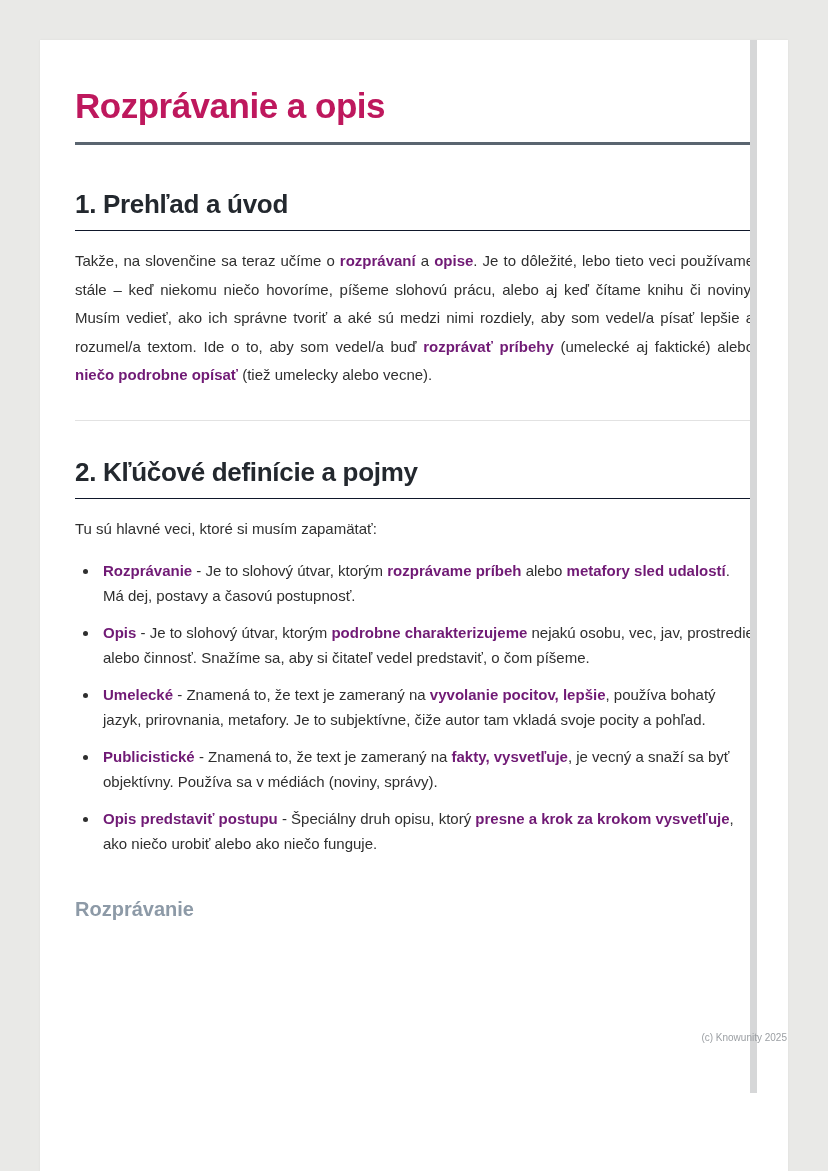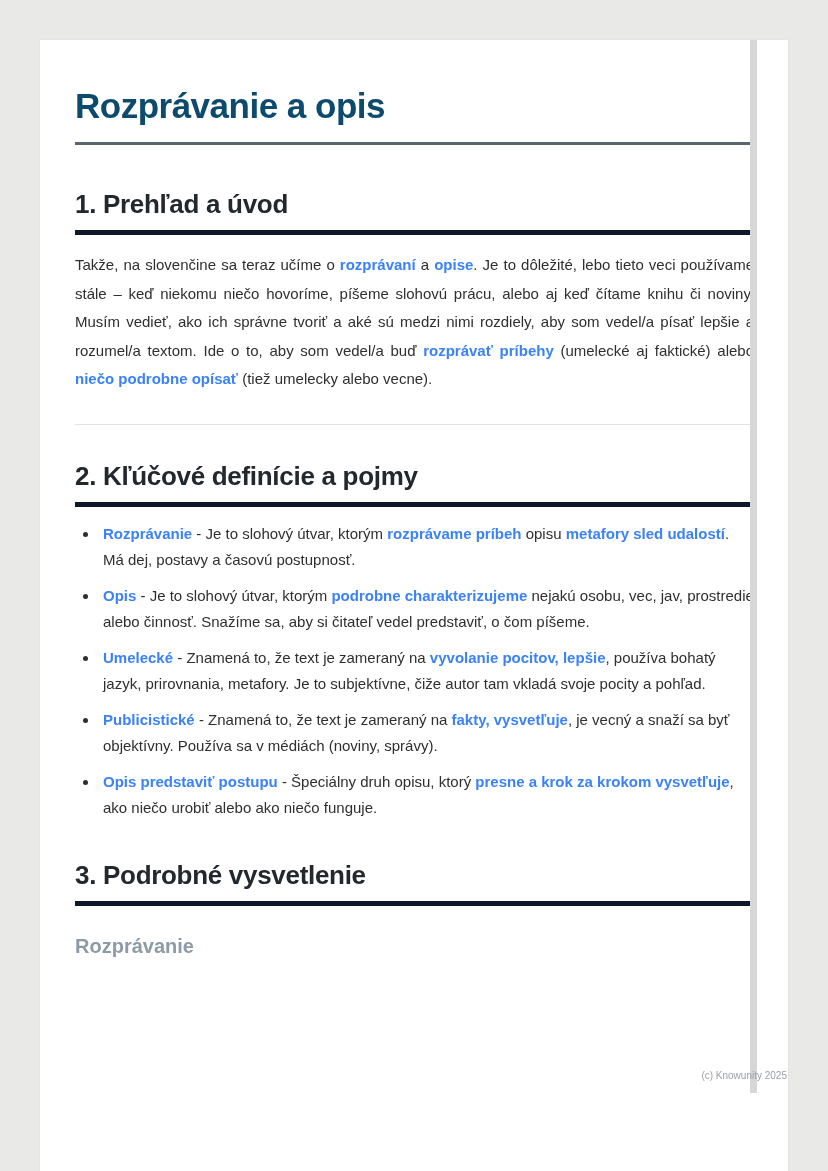--- a/index.html
+++ b/index.html
@@ -29,39 +29,39 @@
   }
   .content {
     padding: 46px 34px 0 35px;
   }
   h1 {
     margin: 0;
     font-size: 35px;
     line-height: 1.15;
     font-weight: bold;
     letter-spacing: -0.5px;
-    color: #0c4a6e;
+    color: #be185d;
   }
   .title-rule {
     height: 3px;
     background: #5a6570;
     margin-top: 16px;
   }
   section.sec1 { margin-top: 44px; }
   section.sec2 { margin-top: 36px; }
   section.sec3 { margin-top: 40px; }
   h2 {
     margin: 0;
     font-size: 26px;
     line-height: 1.2;
     font-weight: bold;
     letter-spacing: -0.3px;
     color: #23282e;
     padding-bottom: 10px;
-    border-bottom: 5px solid #0f172a;
+    border-bottom: 1px solid #0f172a;
   }
   .para {
     margin: 16px 0 0 0;
     font-size: 15px;
     line-height: 1.9;
     color: #2f2f2f;
   }
   .justify {
     text-align: justify;
   }
@@ -79,40 +79,40 @@
     line-height: 1.7;
     color: #2f2f2f;
     margin-bottom: 11px;
     padding-left: 4px;
   }
   ul.bullets li::marker {
     color: #2f2f2f;
   }
   strong {
     font-weight: bold;
-    color: #3b82f6;
+    color: #701a75;
   }
   h3 {
     margin: 28px 0 0 0;
     font-size: 20px;
     line-height: 1.2;
     font-weight: bold;
     color: #8d9aa7;
   }
   .scrollbar {
     position: absolute;
     top: 0;
     right: 31px;
     width: 7px;
     height: 1053px;
     background: #d6d7d8;
   }
   .watermark {
     position: absolute;
-    top: 1070px;
+    top: 1032px;
     right: 41px;
     font-size: 10px;
     color: #9b9fa3;
     z-index: 5;
   }
 </style>
 </head>
 <body>
 
 <div class="canvas">
@@ -124,31 +124,31 @@
 
       <section class="sec1">
         <h2>1. Prehľad a úvod</h2>
         <p class="para justify"><span>Takže, na slovenčine sa teraz učíme o </span><strong>rozprávaní</strong><span> a </span><strong>opise</strong><span>. Je to dôležité, lebo tieto veci používame stále – keď niekomu niečo hovoríme, píšeme slohovú prácu, alebo aj keď čítame knihu či noviny. Musím vedieť, ako ich správne tvoriť a aké sú medzi nimi rozdiely, aby som vedel/a písať lepšie a rozumel/a textom. Ide o to, aby som vedel/a buď </span><strong>rozprávať príbehy</strong><span> (umelecké aj faktické) alebo </span><strong>niečo podrobne opísať</strong><span> (tiež umelecky alebo vecne).</span></p>
       </section>
 
       <hr class="divider">
 
       <section class="sec2">
         <h2>2. Kľúčové definície a pojmy</h2>
+        <p class="para">Tu sú hlavné veci, ktoré si musím zapamätať:</p>
         <ul class="bullets">
-            <li><strong>Rozprávanie</strong><span> - Je to slohový útvar, ktorým </span><strong>rozprávame príbeh</strong><span> opisu </span><strong>metafory sled udalostí</strong><span>. Má dej, postavy a časovú postupnosť.</span></li>
+            <li><strong>Rozprávanie</strong><span> - Je to slohový útvar, ktorým </span><strong>rozprávame príbeh</strong><span> alebo </span><strong>metafory sled udalostí</strong><span>. Má dej, postavy a časovú postupnosť.</span></li>
             <li><strong>Opis</strong><span> - Je to slohový útvar, ktorým </span><strong>podrobne charakterizujeme</strong><span> nejakú osobu, vec, jav, prostredie alebo činnosť. Snažíme sa, aby si čitateľ vedel predstaviť, o čom píšeme.</span></li>
             <li><strong>Umelecké</strong><span> - Znamená to, že text je zameraný na </span><strong>vyvolanie pocitov, lepšie</strong><span>, používa bohatý jazyk, prirovnania, metafory. Je to subjektívne, čiže autor tam vkladá svoje pocity a pohľad.</span></li>
             <li><strong>Publicistické</strong><span> - Znamená to, že text je zameraný na </span><strong>fakty, vysvetľuje</strong><span>, je vecný a snaží sa byť objektívny. Používa sa v médiách (noviny, správy).</span></li>
             <li><strong>Opis predstaviť postupu</strong><span> - Špeciálny druh opisu, ktorý </span><strong>presne a krok za krokom vysvetľuje</strong><span>, ako niečo urobiť alebo ako niečo funguje.</span></li>
           </ul>
       </section>
 
       <section class="sec3">
-        <h2>3. Podrobné vysvetlenie</h2>
         <h3>Rozprávanie</h3>
       </section>
 
     </div>
     <div class="scrollbar"></div>
   </div>
   <div class="watermark">(c) Knowunity 2025</div>
 </div>
 
 </body></html>

